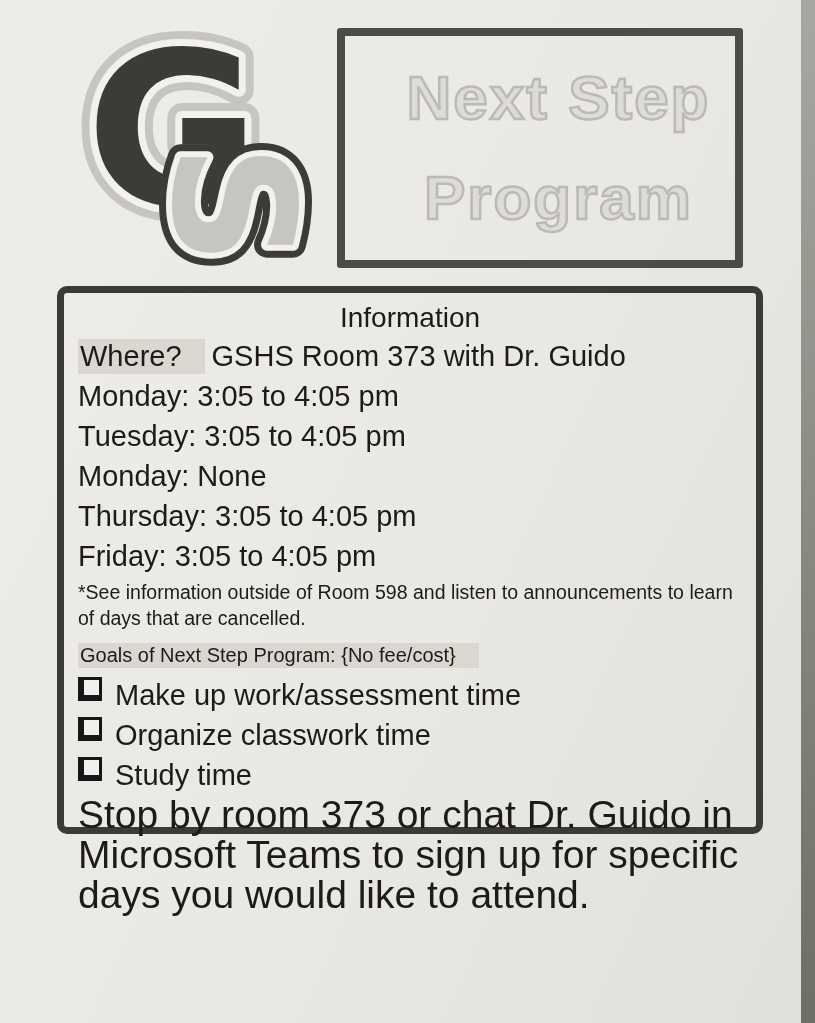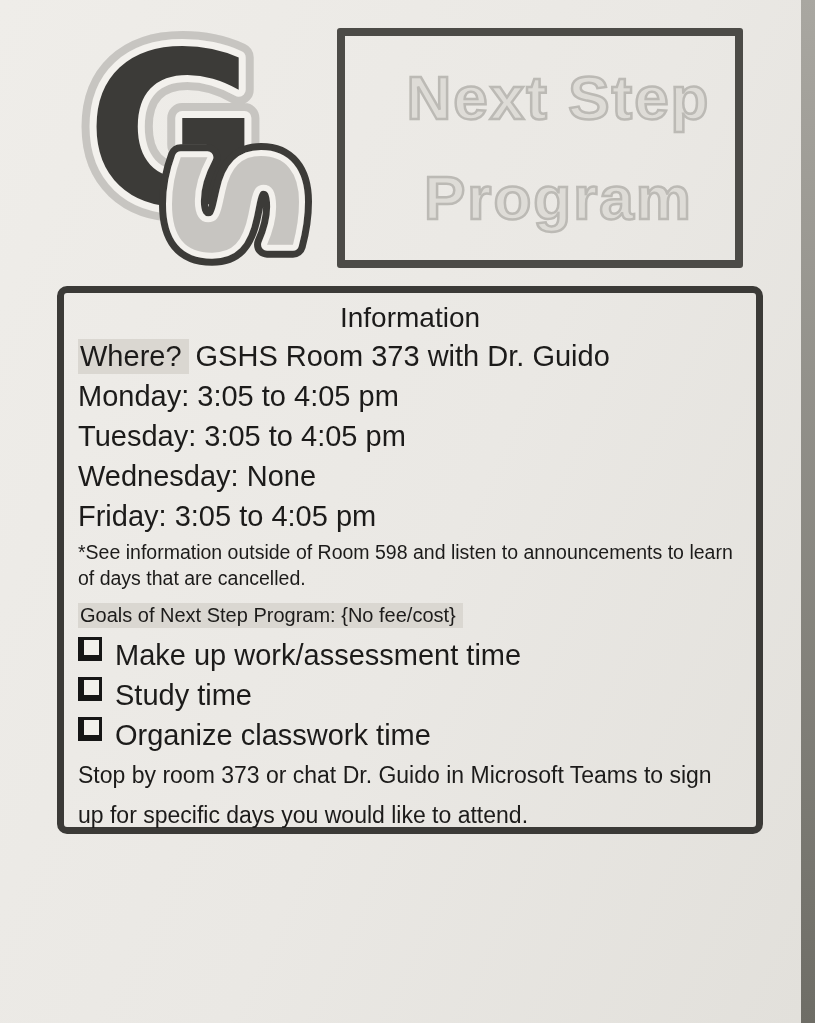--- a/index.html
+++ b/index.html
@@ -43,34 +43,34 @@
   
   .info-box {
     position: absolute; left: 57px; top: 286px;
     width: 706px; height: 548px;
     border: 7px solid #3b3a37; border-radius: 10px;
     box-sizing: border-box;
     padding: 6px 14px 0 14px;
   }
   .heading { text-align: center; font-size: 28px; line-height: 37px; }
   .line { font-size: 29px; line-height: 40px; white-space: nowrap; }
-  .hl { background: #dad7d1; padding: 1px 7px 2px 2px; }
+  .hl { background: #dad7d1; padding: 1px 23px 2px 2px; }
   .rest { margin-left: 7px; }
   .footnote { font-size: 19.5px; line-height: 26px; margin: 3px 0 4px; }
   .goals-heading { font-size: 20px; line-height: 40px; }
   .goal-row { display: flex; align-items: flex-start; font-size: 29px; line-height: 40px; }
   .checkbox {
     flex: none;
     width: 18px; height: 18px;
     border: 3px solid #161616;
     box-shadow: inset 3px -3px 0 0 #161616;
     background: #f2f0ec;
     margin-right: 13px; margin-top: 2px;
   }
-  .para { font-size: 23px; line-height: 40px; }
+  .para { font-size: 39px; line-height: 40px; }
 </style>
 </head>
 <body>
 
 <div class="paper"></div>
 <div class="wall-right"></div>
 
 <div class="logo">
   <svg viewBox="0 0 250 278" width="250" height="278">
     <g font-family="DejaVu Sans, sans-serif" font-weight="bold">
@@ -96,37 +96,38 @@
 <div class="info-box">
   <div class="heading">Information</div>
 
   <div class="line">
     <span class="hl">Where?</span><span class="rest">GSHS Room 373 with Dr. Guido</span>
   </div>
 
 
   <div class="line">Monday: 3:05 to 4:05 pm</div>
   <div class="line">Tuesday: 3:05 to 4:05 pm</div>
-  <div class="line">Wednesday: None</div>
+  <div class="line">Monday: None</div>
+  <div class="line">Thursday: 3:05 to 4:05 pm</div>
   <div class="line">Friday: 3:05 to 4:05 pm</div>
 
   <div class="footnote">*See information outside of Room 598 and listen to announcements to learn of days that are cancelled.</div>
 
   <div class="goals-heading">
     <span class="hl">Goals of Next Step Program: {No fee/cost}</span>
   </div>
 
   <div class="goal-row">
     <span class="checkbox"></span>
     <span>Make up work/assessment time</span>
   </div>
   <div class="goal-row">
     <span class="checkbox"></span>
-    <span>Study time</span>
+    <span>Organize classwork time</span>
   </div>
   <div class="goal-row">
     <span class="checkbox"></span>
-    <span>Organize classwork time</span>
+    <span>Study time</span>
   </div>
 
 
   <div class="para">Stop by room 373 or chat Dr. Guido in Microsoft Teams to sign up for specific days you would like to attend.</div>
 </div>
 
 </body></html>

